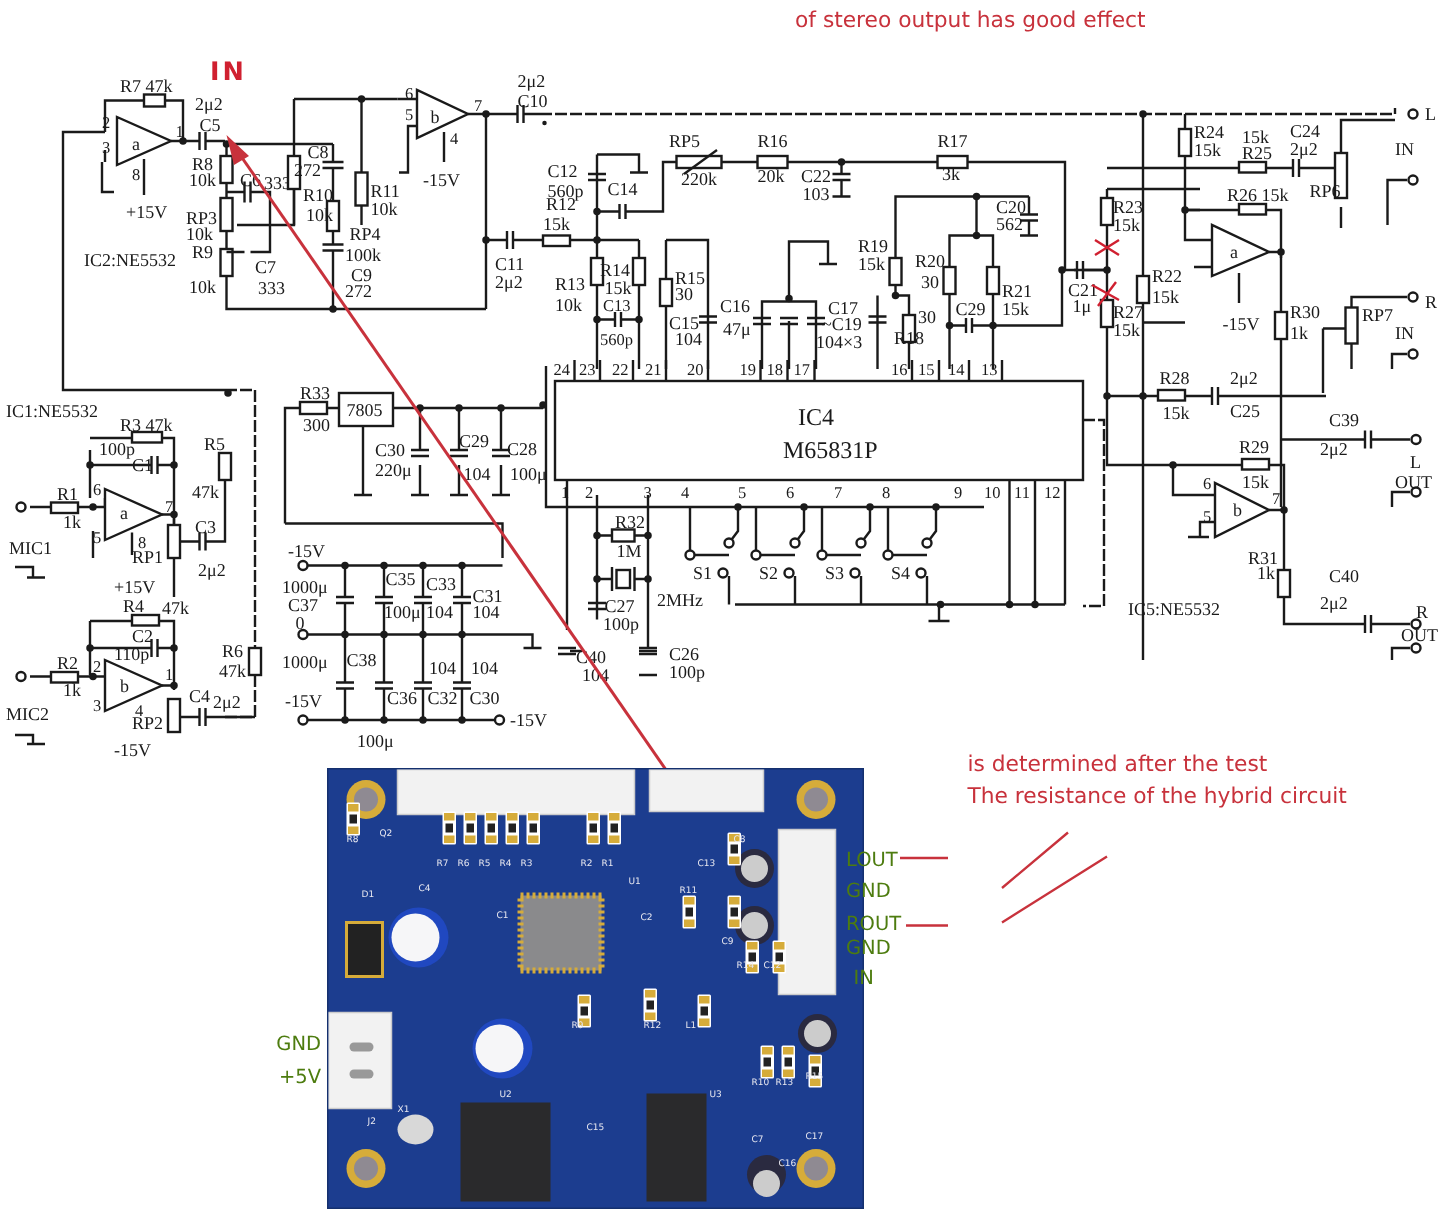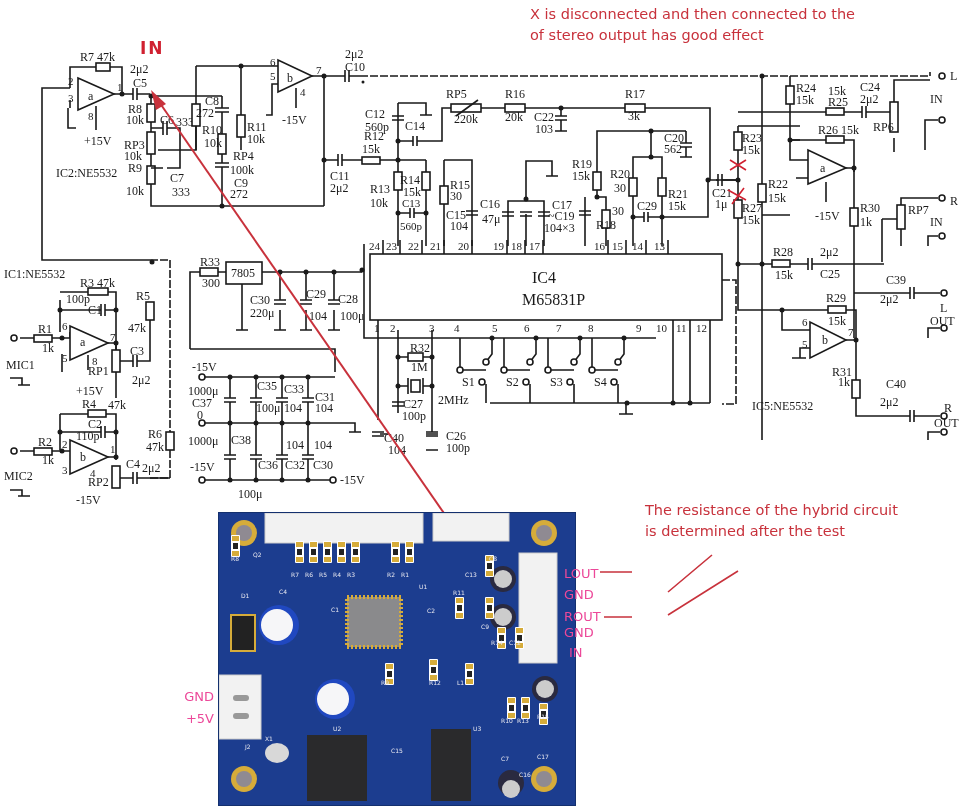--- a/index.html
+++ b/index.html
@@ -7,21 +7,21 @@
   #schem{position:absolute;left:0;top:0;}
   .lbl{font-family:"Liberation Serif",serif;font-size:12px;fill:#1a1a1a;}
   .lbl-s{font-family:"Liberation Serif",serif;font-size:11px;fill:#1a1a1a;}
   .pin{font-family:"Liberation Serif",serif;font-size:11px;fill:#1a1a1a;}
   .ic-big{font-family:"Liberation Serif",serif;font-size:16px;fill:#1a1a1a;}
   .w{stroke:#1a1a1a;stroke-width:1.6;fill:none;}
   .wd{stroke:#1a1a1a;stroke-width:1.6;fill:none;stroke-dasharray:8 2;}
   .part{stroke:#1a1a1a;stroke-width:1.6;fill:#fff;}
   .dot{fill:#1a1a1a;}
   .red-note{position:absolute;color:#c8323c;font-family:"DejaVu Sans",sans-serif;font-size:14.5px;line-height:21px;}
-  .pcb-lbl{position:absolute;color:#ec4899;font-family:"DejaVu Sans",sans-serif;font-size:13px;line-height:18px;}
+  .pcb-lbl{position:absolute;color:#4d7c0f;font-family:"DejaVu Sans",sans-serif;font-size:13px;line-height:18px;}
   .in-lbl{position:absolute;color:#d02030;font-family:"DejaVu Sans",sans-serif;font-size:17px;font-weight:bold;letter-spacing:2px;}
   #pcb{position:absolute;left:218px;top:512px;width:356px;height:292px;background:#1c3d8f;border:1px solid #14306e;}
   .silk{font-family:"DejaVu Sans",sans-serif;font-size:6px;fill:#e8e8f0;}
 </style>
 </head>
 <body>
 
 <svg id="schem" width="964" height="811" viewBox="0 0 964 811">
 
   <g>
@@ -520,27 +520,26 @@
     <text class="lbl" x="238" y="498">100μ</text>
   </g>
 
   <line x1="466" y1="545" x2="155" y2="96" stroke="#c8323c" stroke-width="2"></line>
   <polygon points="151,90 166,104 156,110" fill="#c8323c"></polygon>
 
   <path d="M600,572 H632 M604,617 H632 M668,592 L712,555 M668,615 L738,571" stroke="#c8323c" stroke-width="1.6" fill="none"></path>
 </svg>
 
 <div class="red-note" style="left:530px;top:4px;">
-  <div>X is disconnected and then connected to the</div>
   <div>of stereo output has good effect</div>
 </div>
 <div class="in-lbl" style="left:140px;top:38px;">IN</div>
 <div class="red-note" style="left:645px;top:500px;">
+  <div>is determined after the test</div>
   <div>The resistance of the hybrid circuit</div>
-  <div>is determined after the test</div>
 </div>
 
 <div id="pcb">
   <svg width="356" height="292" viewBox="0 0 356 292">
 
     <g>
         <circle cx="25" cy="20" r="13" fill="#d6ac3a"></circle>
         <circle cx="25" cy="20" r="8" fill="#8f8a92"></circle>
       </g>
     <g>

